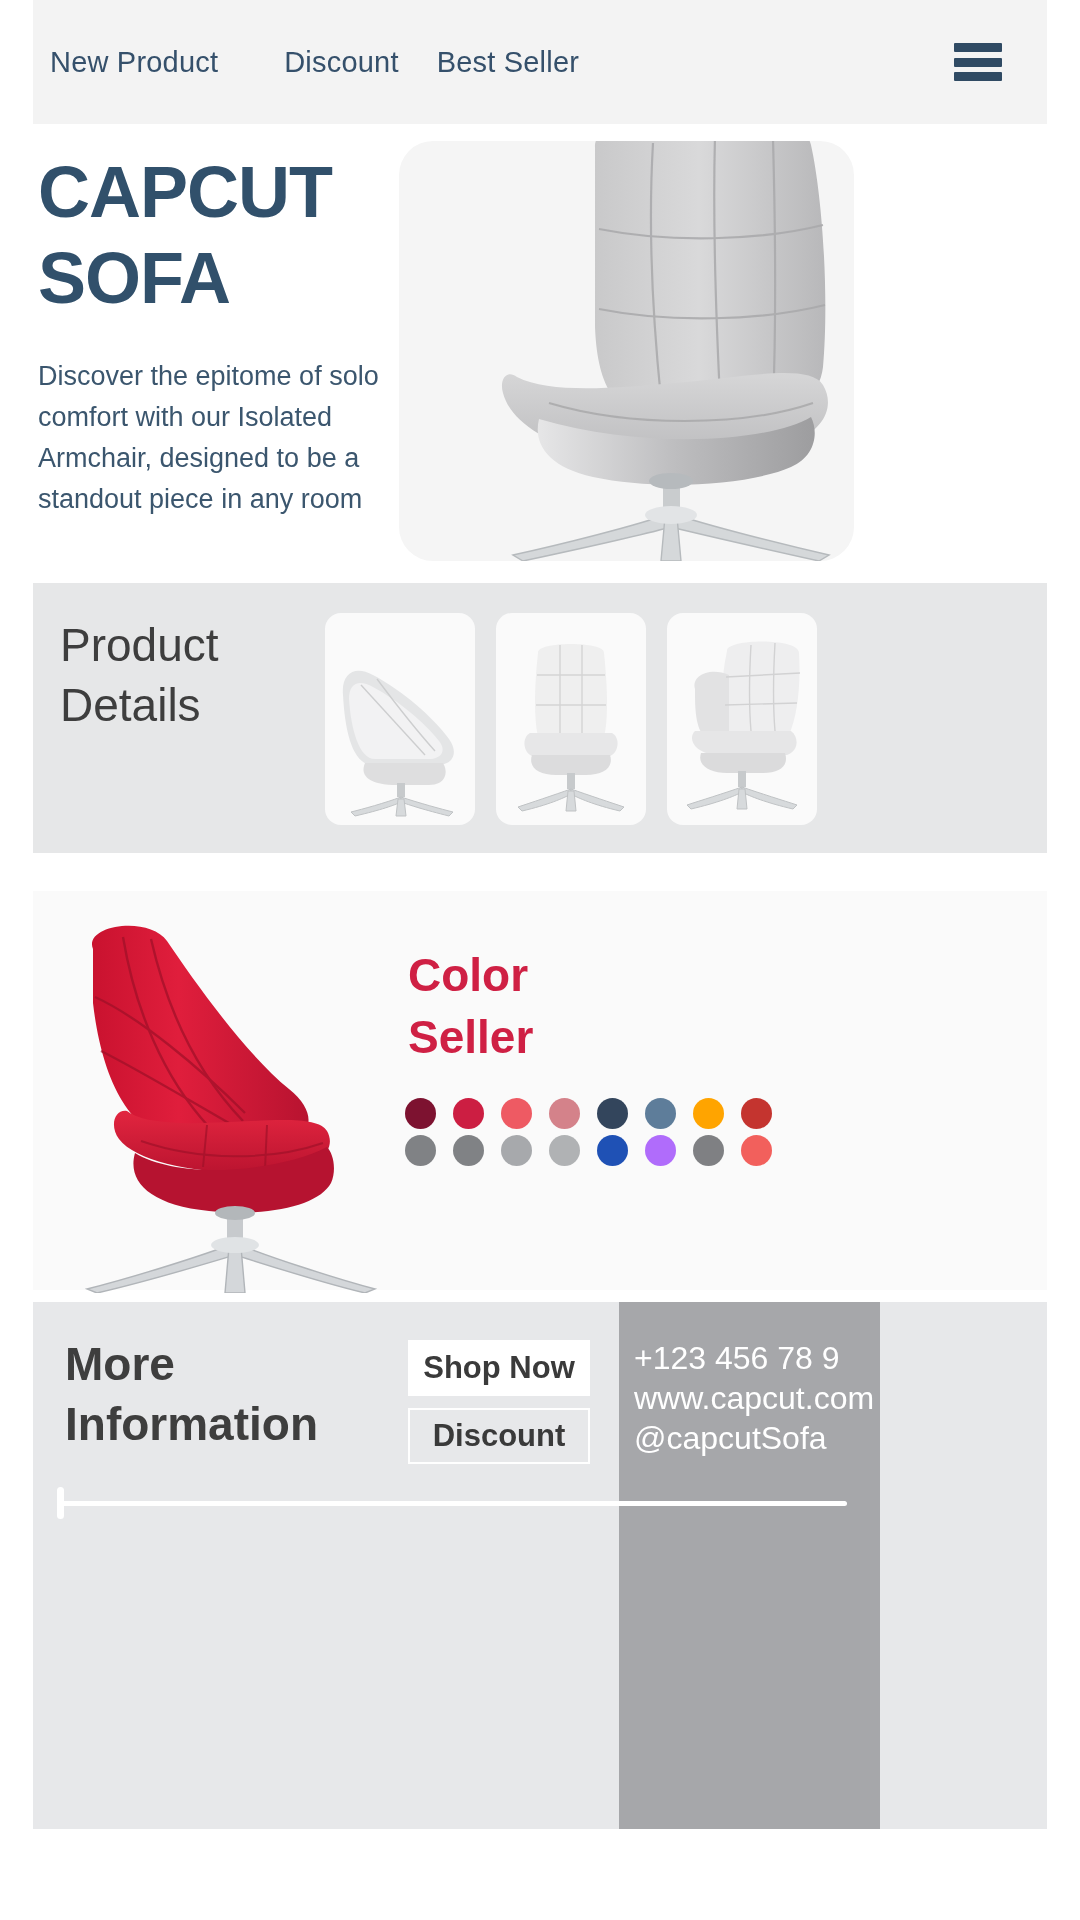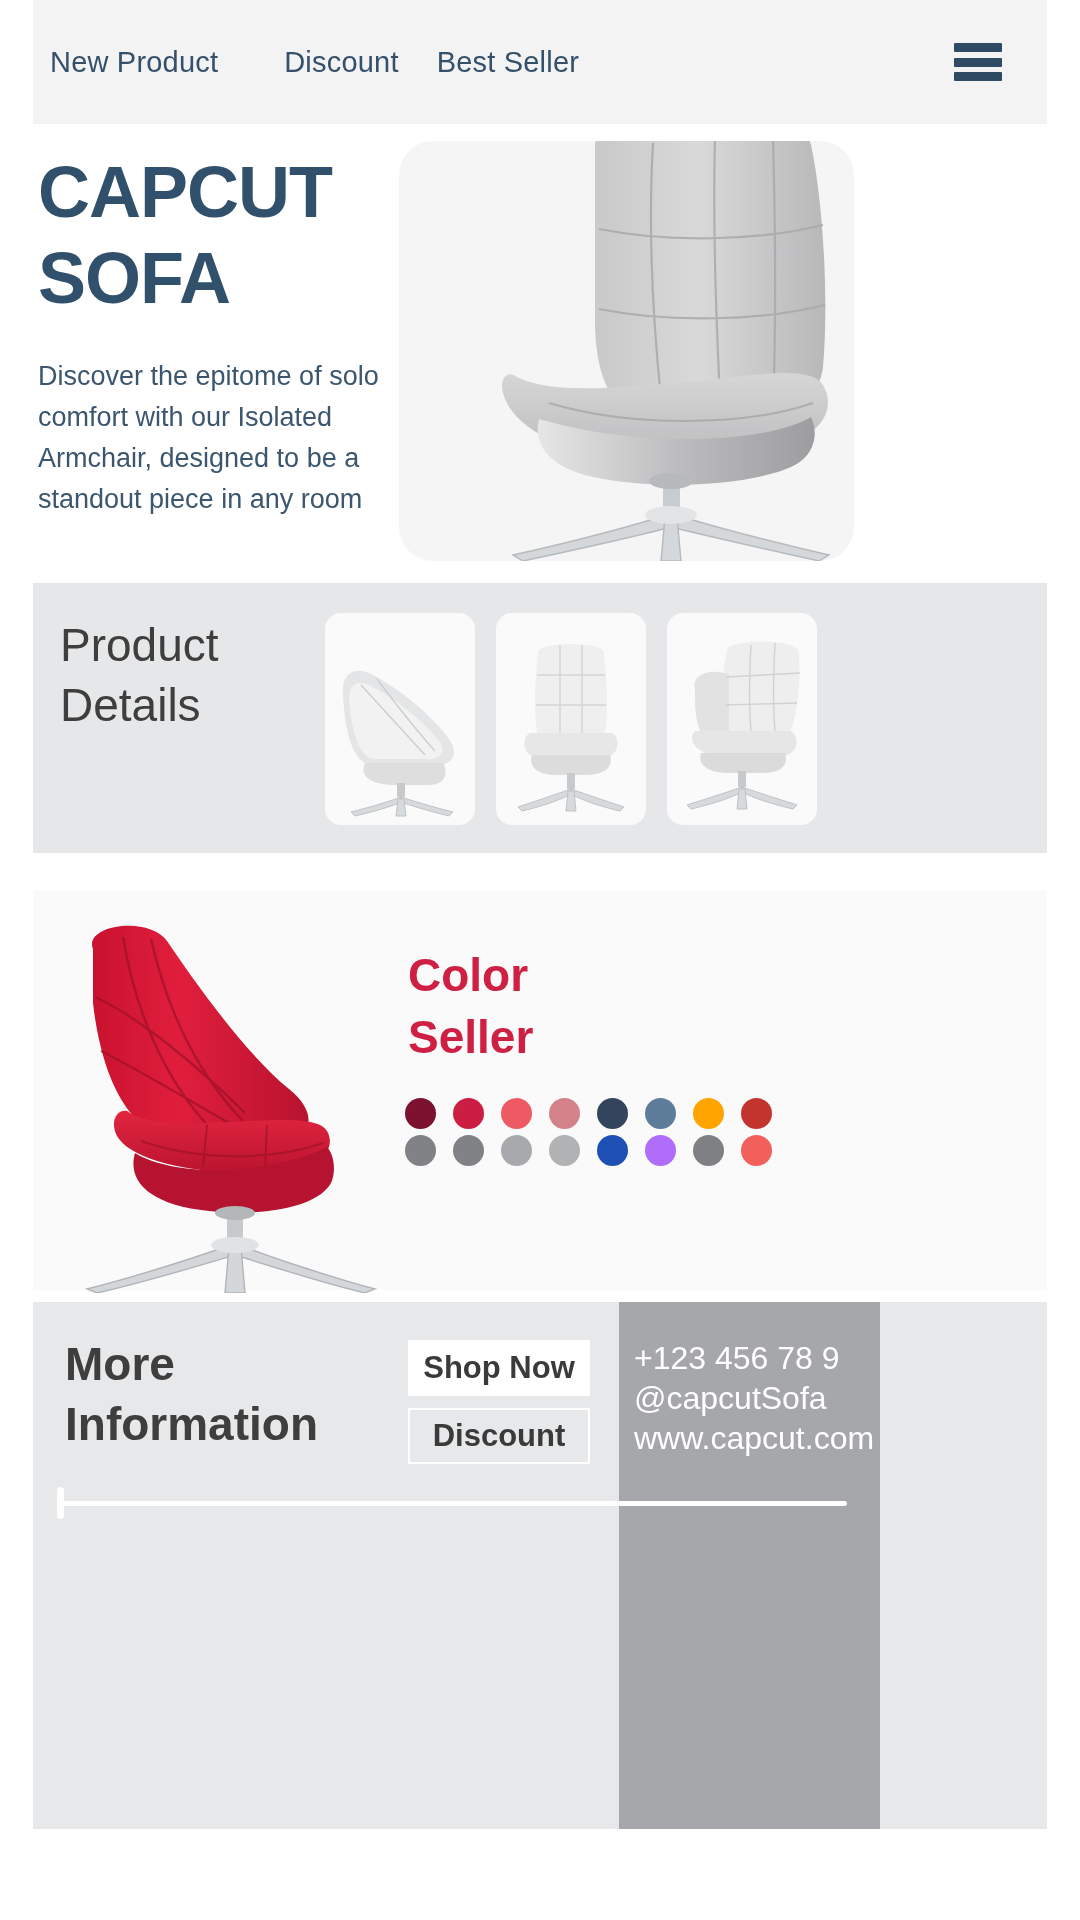--- a/index.html
+++ b/index.html
@@ -362,22 +362,22 @@
     <div class="footer-left"></div>
     <div class="footer-right"></div>
 
     <h2 class="footer-title"><span>More</span><br><span>Information</span></h2>
 
     <div class="btn btn-shop">Shop Now</div>
     <div class="btn btn-explore">Discount</div>
 
     <div class="contact">
       <div>+123 456 78 9</div>
+      <div>www.capcut.com</div>
       <div>@capcutSofa</div>
-      <div>www.capcut.com</div>
     </div>
 
     <div class="slider">
       <div class="slider-track"></div>
       <div class="slider-handle"></div>
     </div>
   </div>
 
 </div>
 

